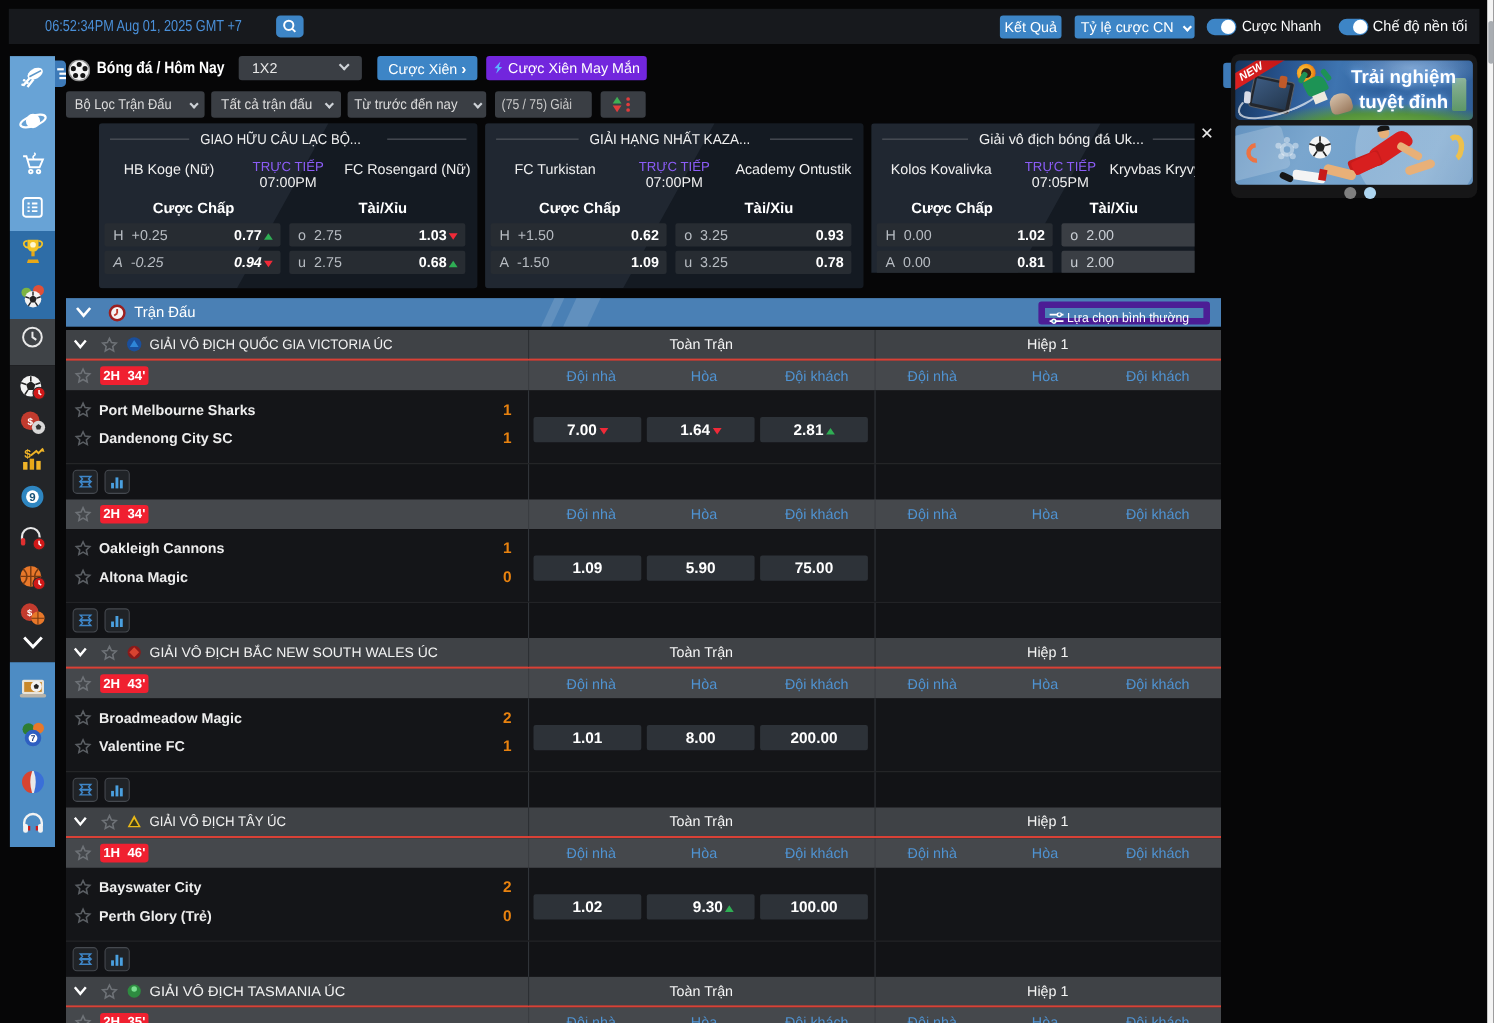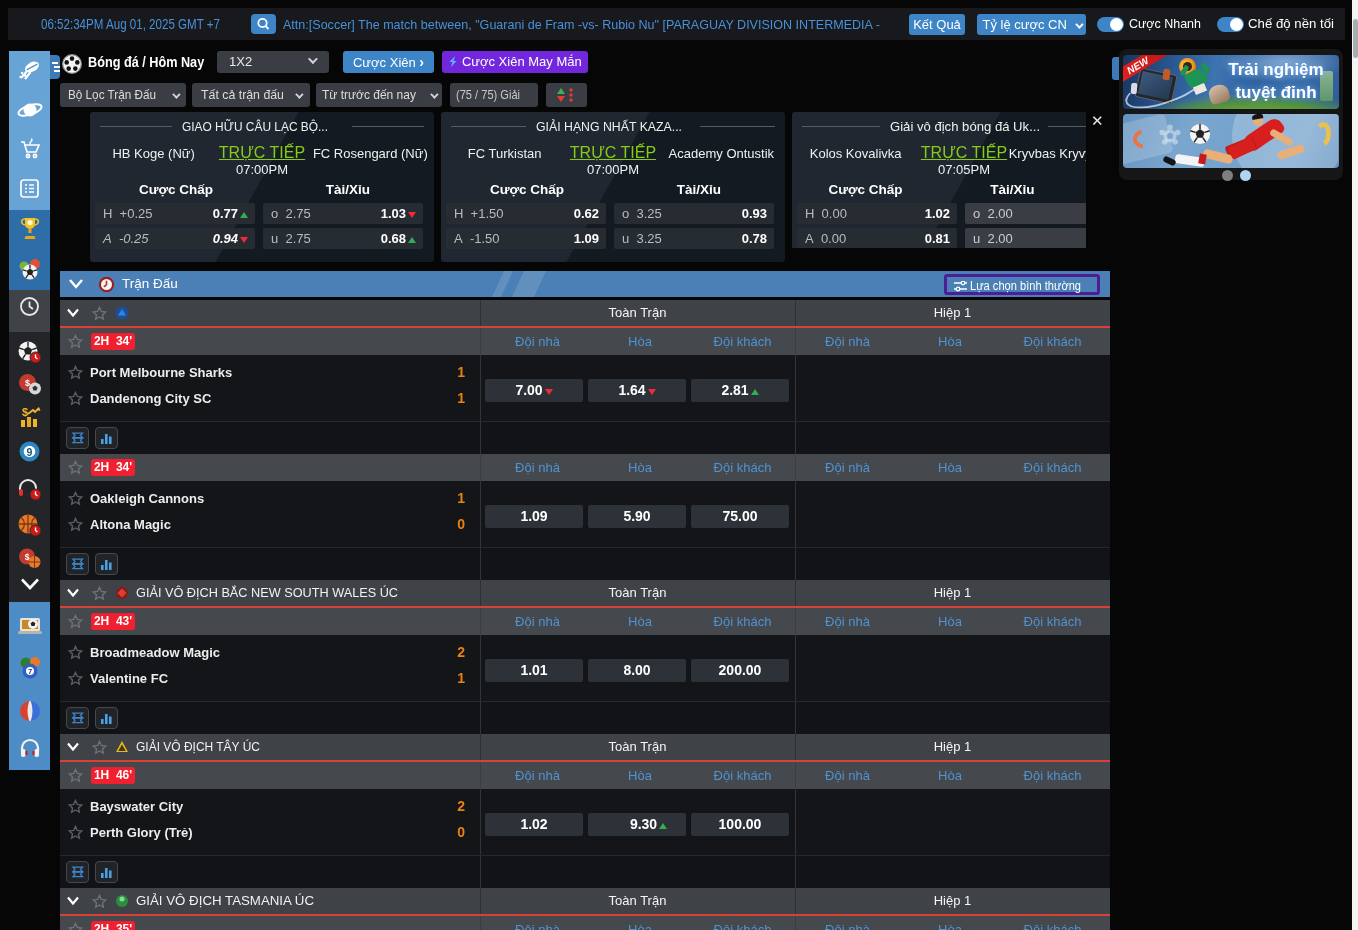--- a/index.html
+++ b/index.html
@@ -37,34 +37,34 @@
 .chevd { display:inline-block; width:8px; height:8px; border-right:2px solid #cfd3d8; border-bottom:2px solid #cfd3d8; transform:rotate(45deg) translateY(-2px); margin-left:8px; }
 
 
 .card { position:absolute; top:66px; width:344px; height:150px; background:#141a22; border-radius:3px; overflow:hidden; }
 .sheen { position:absolute; left:-80px; top:0; width:247px; height:150px; background:rgba(150,180,215,0.09); transform:skewX(-29deg); }
 .ctitle { position:absolute; left:0; top:7px; width:100%; display:flex; align-items:center; color:#f0f0f0; font-size:13px; }
 .ctitle:before,.ctitle:after { content:""; flex:1; border-top:1px solid #565b61; margin:0 10px; }
 .cteams { position:absolute; left:0; top:32px; width:100%; height:34px; display:flex; }
 .cteam { width:37%; text-align:center; color:#f0f0f0; font-size:13px; padding-top:2px; }
 .cmid { width:26%; text-align:center; }
-.clive { color:#84cc16; font-size:16px;text-decoration:underline; }
+.clive { color:#8b5cf6; font-size:12px; }
 .ctime { color:#f0f0f0; font-size:13px; }
 .chead { position:absolute; top:70px; width:50%; text-align:center; color:#fff; font-weight:bold; font-size:13.5px; }
 .ccell { position:absolute; width:160px; height:21px; background:#272c32; border-radius:2px; font-size:13px; line-height:21px; }
 .ccell .lab { position:absolute; left:8px; color:#b7bcc2; }
 .ccell .val { position:absolute; right:7px; color:#fff; font-weight:bold; }
 .tri-up { display:inline-block; width:0; height:0; border-left:4px solid transparent; border-right:4px solid transparent; border-bottom:6px solid #2fae54; margin-left:2px; }
 .tri-dn { display:inline-block; width:0; height:0; border-left:4px solid transparent; border-right:4px solid transparent; border-top:6px solid #f02a38; margin-left:2px; }
 
 
 #bluebar { position:absolute; left:0; top:225px; width:1050px; height:26px; background:#4a80b5; overflow:hidden; }
 #bluebar .bstripe { position:absolute; top:0; height:26px; background:rgba(255,255,255,0.13); transform:skewX(-25deg); }
 #bbtext { position:absolute; left:62px; top:0; line-height:26px; color:#fff; font-size:13.5px; }
-#bbbtn { position:absolute; left:884px; top:3px; width:156px; height:21px; border:3px solid #4c1d95; border-radius:3px; color:#fff; font-size:12px; line-height:19px; text-align:center; }
+#bbbtn { position:absolute; left:884px; top:3px; width:156px; height:21px; border:6px solid #4c1d95; border-radius:3px; color:#fff; font-size:12px; line-height:19px; text-align:center; }
 
 
 .lg { position:absolute; left:0; width:1050px; height:28px; background:#3f4246; border-bottom:2px solid #d94136; }
 .lg .lgname { position:absolute; left:76px; top:0; line-height:26px; color:#f2f2f2; font-size:12.5px; white-space:nowrap; }
 .gcap { position:absolute; top:0; line-height:26px; color:#f5f5f5; font-size:13px; text-align:center; width:315px; }
 .sub { position:absolute; left:0; width:1050px; height:27px; background:#45484c; }
 .badge { position:absolute; left:31px; top:5px; width:44px; height:17px; background:#f02030; border-radius:3px; color:#fff; font-weight:bold; font-size:12px; text-align:center; line-height:17px; }
 .collab { position:absolute; top:0; width:105px; line-height:27px; color:#4f93d2; font-size:13px; text-align:center; }
 .teams { position:absolute; left:0; width:1050px; height:66px; background:#141518; }
 .trow { position:absolute; left:0; width:420px; height:33px; }
@@ -89,21 +89,20 @@
 <body>
 
 <div id="topbar">
   <span class="time"><span class="fit" style="transform:scaleX(0.798);">06:52:34PM Aug 01, 2025 GMT +7</span></span>
   <div id="searchbtn">
     <svg width="25" height="20" viewBox="0 0 25 20">
         <circle cx="11.5" cy="9" r="4.2" fill="none" stroke="#fff" stroke-width="1.8"></circle>
         <line x1="14.5" y1="12" x2="17.5" y2="15" stroke="#fff" stroke-width="1.8"></line>
       </svg>
   </div>
-  <div class="attn"><span class="fit" id="t-attn" style="transform:scaleX(0.929);">Attn:[Soccer] The match between, "Guarani de Fram -vs- Rubio Nu" [PARAGUAY DIVISION INTERMEDIA -</span></div>
   <div class="tbbtn" style="left:901px;width:56px;">Kết Quả</div>
   <div class="tbbtn" style="left:969px;width:109px;">Tỷ lệ cược CN <span class="chevd" style="width:6px;height:6px;border-color:#fff;margin-left:4px;"></span></div>
   <div class="toggle" style="left:1089px;">
       <div class="knob"></div>
     </div>
   <div class="tblabel" style="left:1121px;"><span class="fit" id="t-cn" style="transform:scaleX(0.924);">Cược Nhanh</span></div>
   <div class="toggle" style="left:1209px;">
       <div class="knob"></div>
     </div>
   <div class="tblabel" style="left:1240px;"><span class="fit" id="t-cd" style="transform:scaleX(0.979);">Chế độ nền tối</span></div>
@@ -392,20 +391,21 @@
 <svg class="abs" style="left:6px;top:8px;" width="14" height="10" viewBox="0 0 14 10">
           <path d="M2 1.5 L7 7.5 L12 1.5" stroke="#fff" stroke-width="2.2" fill="none"></path>
         </svg>
 <span class="abs" style="left:31px;top:5px;"><svg width="17" height="17" viewBox="0 0 24 24" fill="none" stroke="#6e7277" stroke-width="2">
             <path d="M12 3.5l2.6 5.6 6.1.7-4.5 4.2 1.2 6-5.4-3.1-5.4 3.1 1.2-6-4.5-4.2 6.1-.7z"></path>
           </svg></span>
 <span class="abs" style="left:55px;top:6px;"><svg width="14" height="14" viewBox="0 0 14 14">
             <circle cx="7" cy="7" r="6.5" fill="#1a4f9c"></circle>
             <polygon points="7,3 11,9.5 3,9.5" fill="#2e86d8"></polygon>
           </svg></span>
+<span class="lgname"><span class="fit" id="t-lg1" style="transform:scaleX(0.965);">GIẢI VÔ ĐỊCH QUỐC GIA VICTORIA ÚC</span></span>
 <div class="vd" style="left:420px;height:26px;background:#2c2f33;"></div>
 <div class="vd" style="left:735px;height:26px;background:#2c2f33;"></div>
 <div class="gcap" style="left:420px;">Toàn Trận</div>
 <div class="gcap" style="left:735px;">Hiệp 1</div>
 </div>
 <div class="sub" style="top:282px;">
 <span class="abs" style="left:7px;top:5px;"><svg width="17" height="17" viewBox="0 0 24 24" fill="none" stroke="#6e7277" stroke-width="2">
             <path d="M12 3.5l2.6 5.6 6.1.7-4.5 4.2 1.2 6-5.4-3.1-5.4 3.1 1.2-6-4.5-4.2 6.1-.7z"></path>
           </svg></span>
 <div class="badge">2H&nbsp;&nbsp;34'</div>

